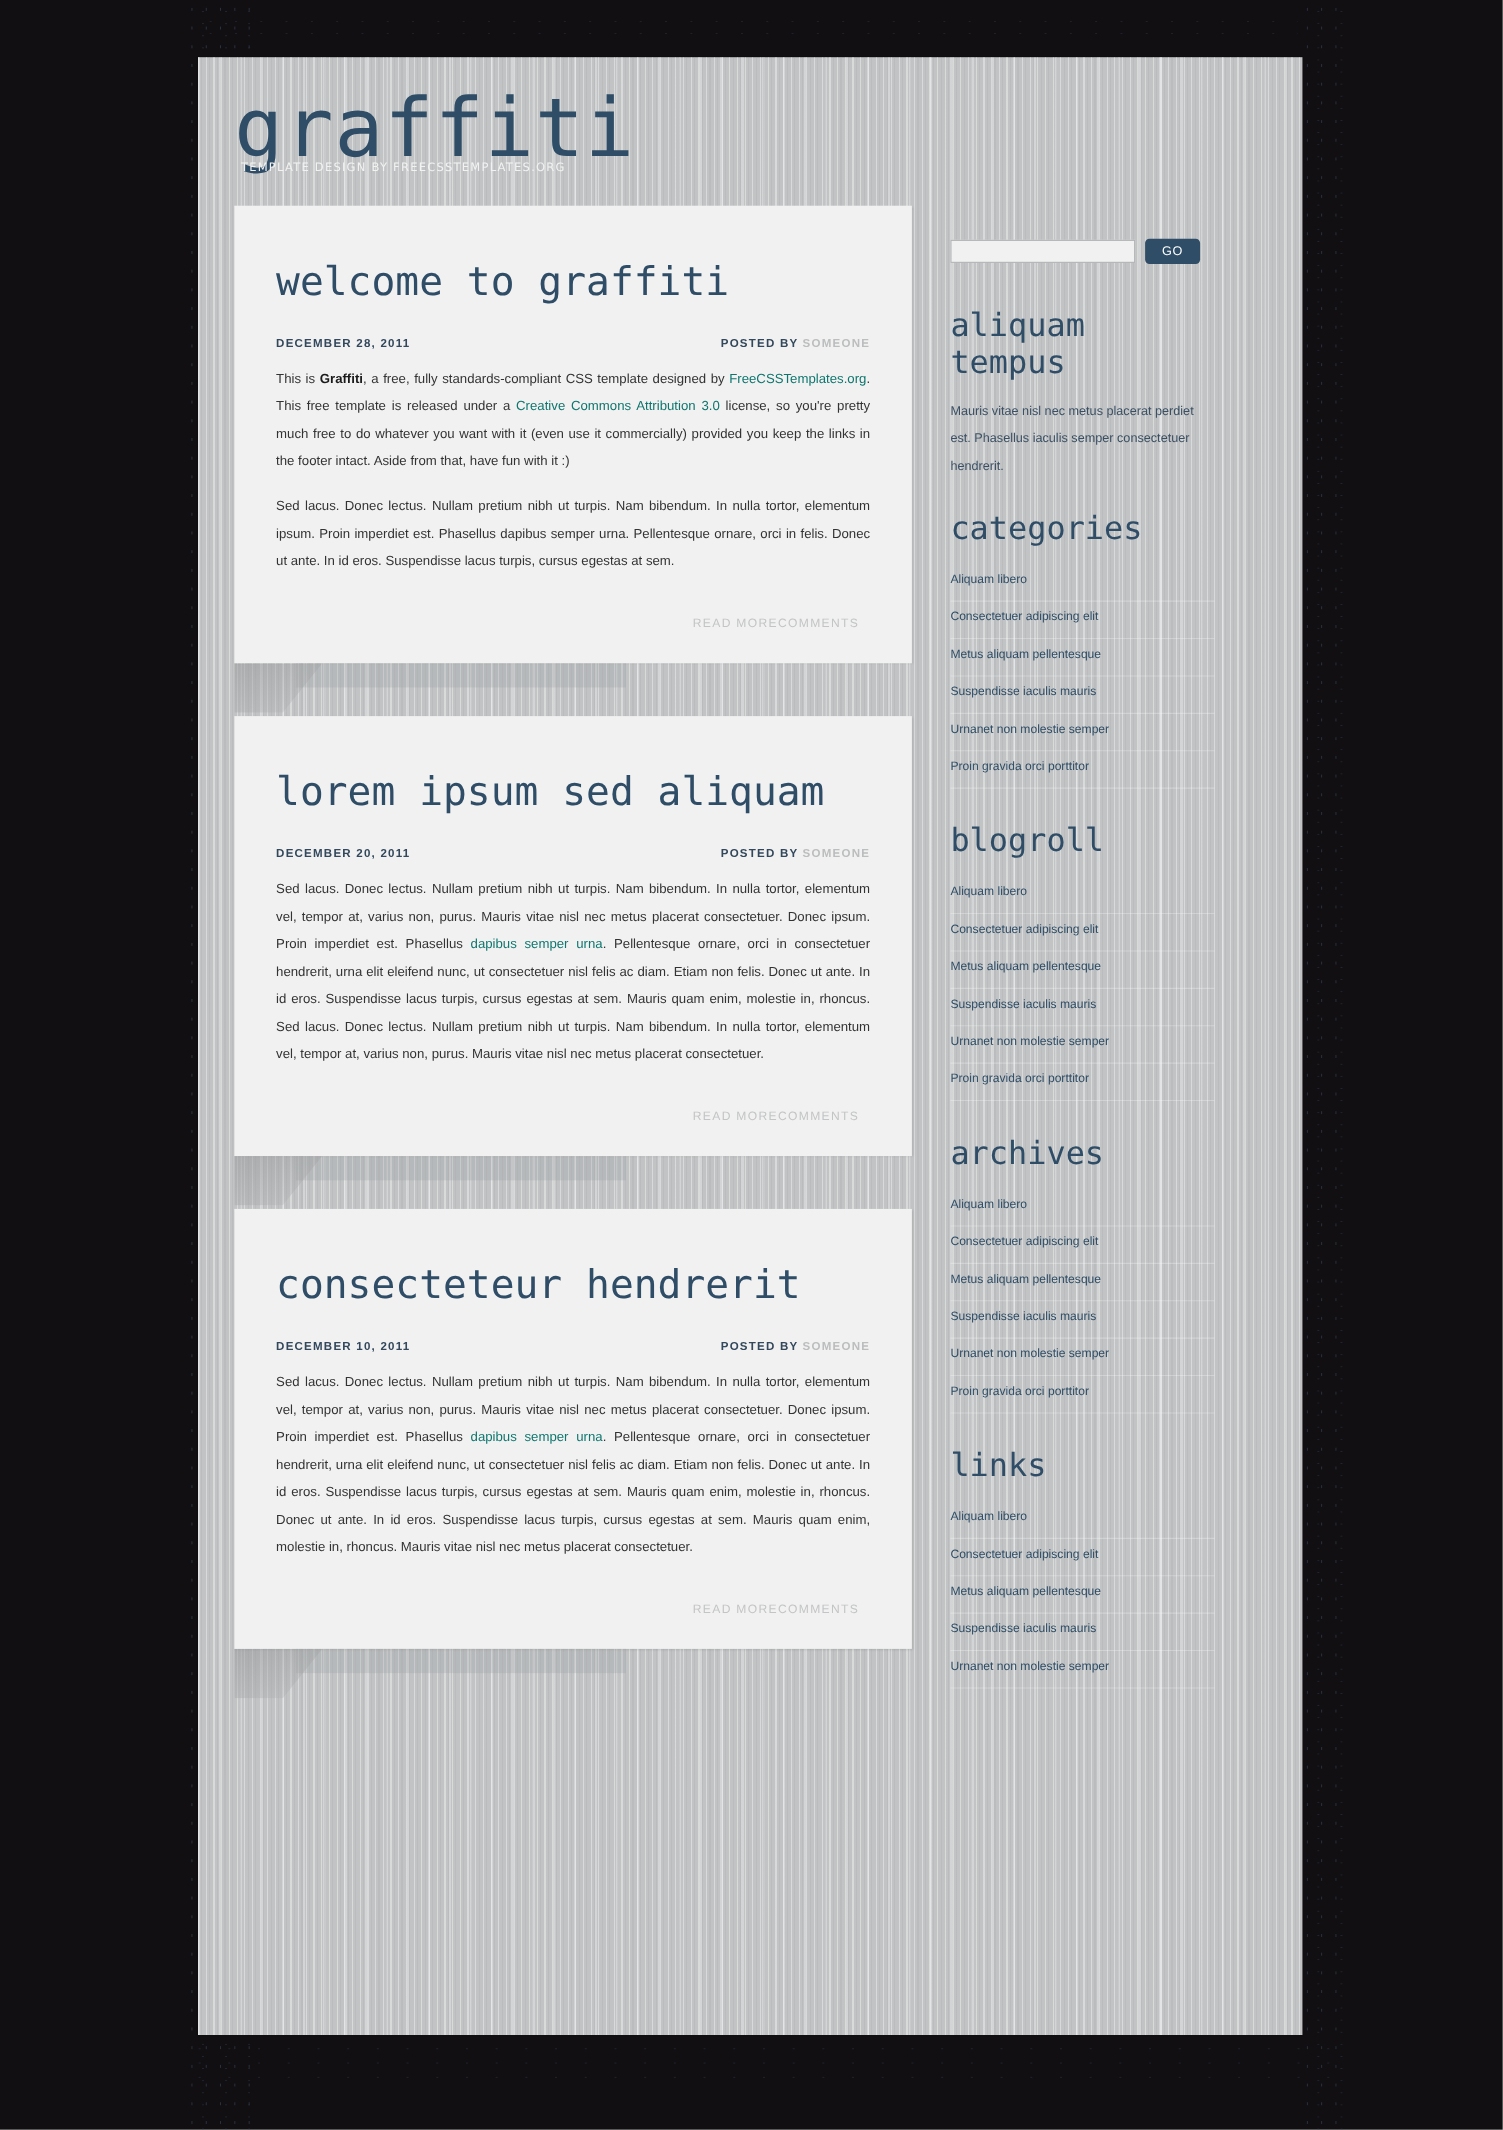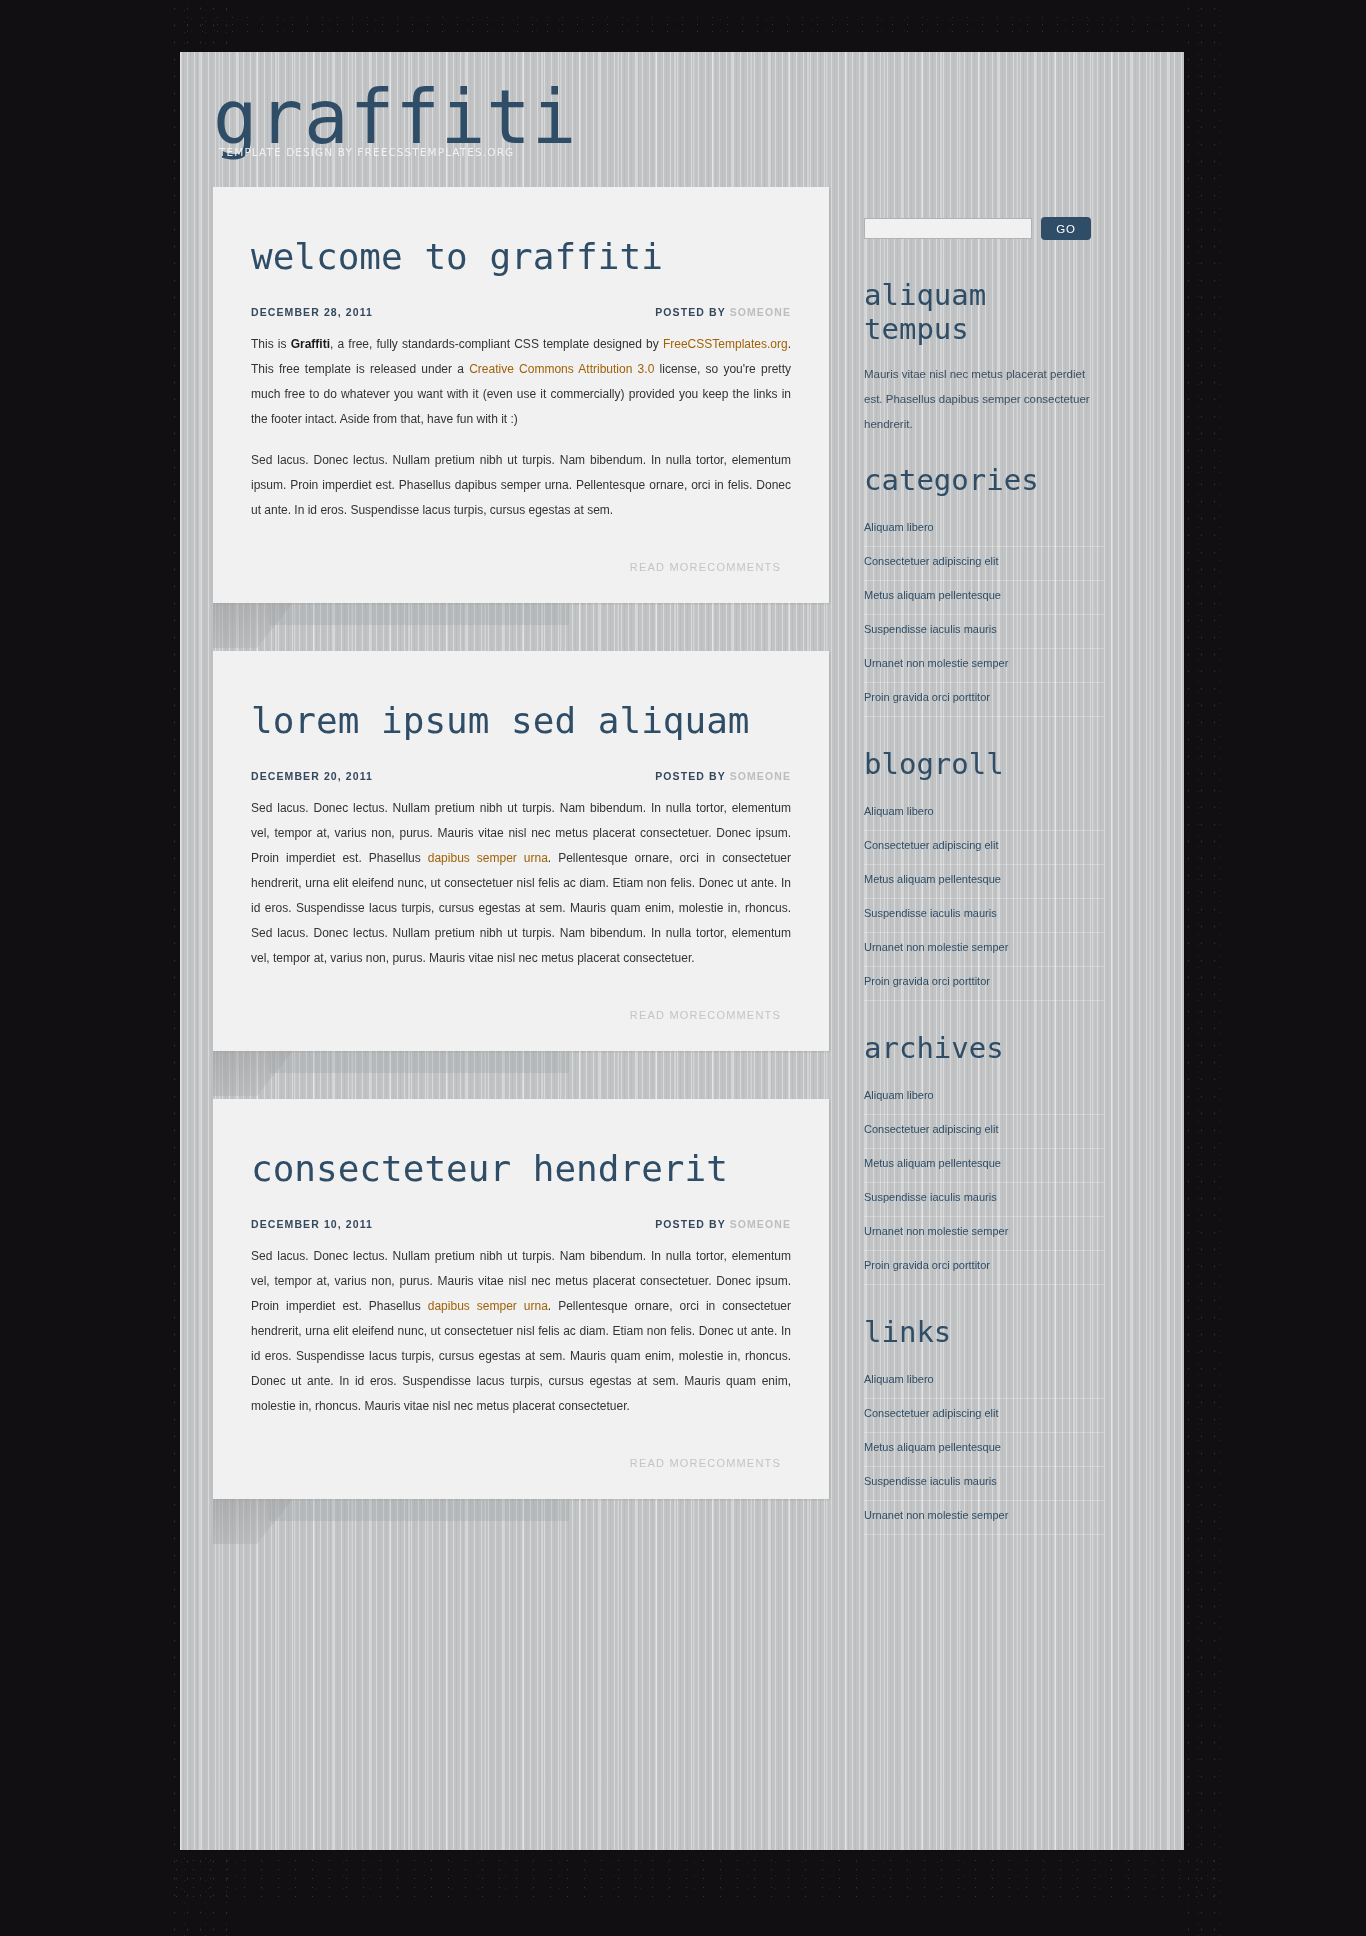--- a/index.html
+++ b/index.html
@@ -203,21 +203,21 @@
   .post-meta .posted-by .label { color: #33485c; }
 
   .post p {
     margin: 0 0 16px 0;
     font-size: 12px;
     line-height: 25px;
     color: #333333;
     text-align: justify;
   }
   .post p a, .post p .lnk {
-    color: #a16207;
+    color: #0f766e;
     text-decoration: none;
   }
   .post p strong { color: #1a1a1a; }
 
   .post-links {
     display: flex;
     justify-content: flex-end;
     padding: 22px 10px 20px 0;
   }
   .post-links a {
@@ -353,21 +353,21 @@
           <div class="fold2"></div>
         </div>
       </div>
     <div id="sidebar">
         <div class="search-row">
           <input type="text" placeholder="" style="">
           <button class="go">GO</button>
         </div>
         <div class="sb-box">
           <h2>aliquam tempus</h2>
-          <p>Mauris vitae nisl nec metus placerat perdiet est. Phasellus dapibus semper consectetuer hendrerit.</p>
+          <p>Mauris vitae nisl nec metus placerat perdiet est. Phasellus iaculis semper consectetuer hendrerit.</p>
         </div>
         <div class="sb-box sb-gap-lg">
           <h2>categories</h2>
           <ul>
             <li><a href="#">Aliquam libero</a></li>
             <li><a href="#">Consectetuer adipiscing elit</a></li>
             <li><a href="#">Metus aliquam pellentesque</a></li>
             <li><a href="#">Suspendisse iaculis mauris</a></li>
             <li><a href="#">Urnanet non molestie semper</a></li>
             <li><a href="#">Proin gravida orci porttitor</a></li>

